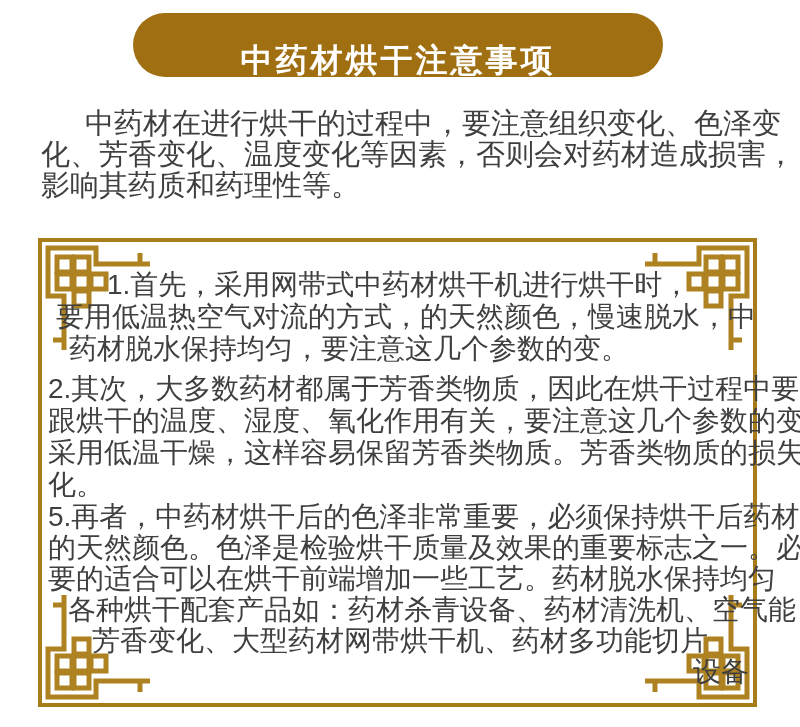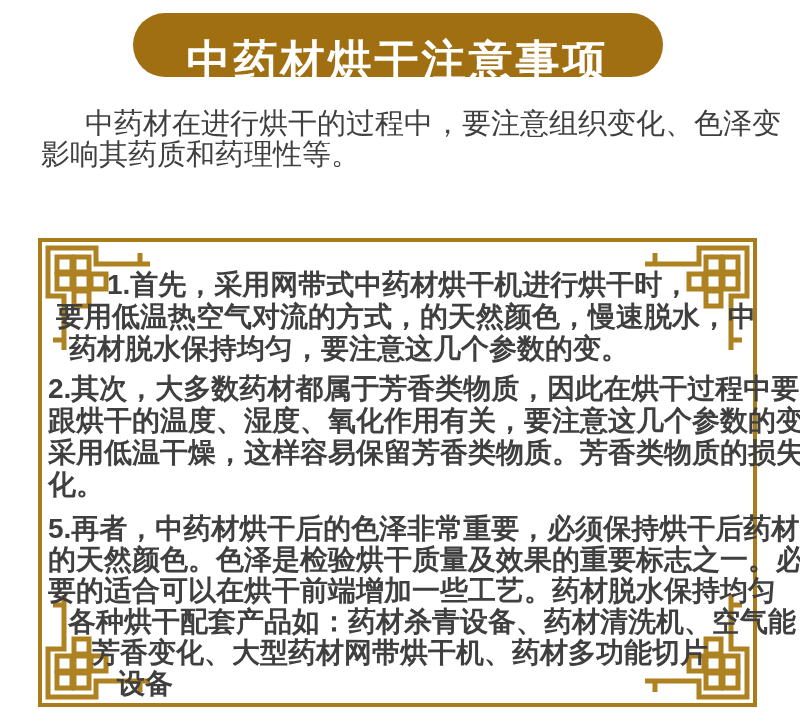--- a/index.html
+++ b/index.html
@@ -21,21 +21,21 @@
   
   .banner{
     position:absolute;left:133px;top:13px;
     width:530px;height:64px;
     background:var(--banner-bg);
     border-radius:32px;
     display:flex;align-items:center;justify-content:center;
   }
   .banner .banner-text{
     color:var(--title-text);
-    font-size:44px;font-weight:bold;
+    font-size:32px;font-weight:bold;
     letter-spacing:3px;
     white-space:nowrap;
     margin-top:32px;
   }
   
   .intro{
     position:absolute;left:41px;top:108px;
     width:756px;
     font-size:29px;line-height:31px;
     color:var(--text);
@@ -50,30 +50,30 @@
   }
   .box-content{
     padding:27px 4px 0 6px;
     position:relative;z-index:2;
   }
   .para{
     font-size:28px;line-height:32px;
     color:var(--text);
     margin:0;
   }
-  .para .line{white-space:nowrap;font-weight:bold;}
+  .para .line{white-space:nowrap;}
   .p1{margin-bottom:8px;}
   .p1 .line:nth-child(1){padding-left:59px;}
   .p1 .line:nth-child(2){padding-left:8px;}
   .p1 .line:nth-child(3){padding-left:21px;}
-  .p2{margin-bottom:12px;}
+  .p2{}
   .p3{line-height:31px;}
   .p3 .line:nth-child(4){padding-left:20px;}
   .p3 .line:nth-child(5){padding-left:44px;}
-  .p3 .line:nth-child(6){padding-left:69px;}
+  .p3 .line:nth-child(6){padding-left:69px;text-align:right;}
   
   .corner{
     position:absolute;width:112px;height:112px;
     color:var(--orn-gold);
     z-index:1;
   }
   .corner svg{width:100%;height:100%;display:block;}
   .corner.tl{left:-4px;top:-4px;}
   .corner.tr{right:-4px;top:-4px;transform:scaleX(-1);}
   .corner.bl{left:-4px;bottom:-4px;transform:scaleY(-1);}
@@ -97,20 +97,21 @@
     </g>
   </defs>
 </svg>
 
 <div class="banner">
   <span class="banner-text">中药材烘干注意事项</span>
 </div>
 
 <div class="intro">
     <div class="line">中药材在进行烘干的过程中，要注意组织变化、色泽变</div>
+    <div class="line">化、芳香变化、温度变化等因素，否则会对药材造成损害，</div>
     <div class="line">影响其药质和药理性等。</div>
   </div>
 
 <div class="notice-box">
   <span class="corner tl">
       <svg viewBox="0 0 112 112">
         <use href="#orn"></use>
       </svg>
     </span>
   <span class="corner tr">

